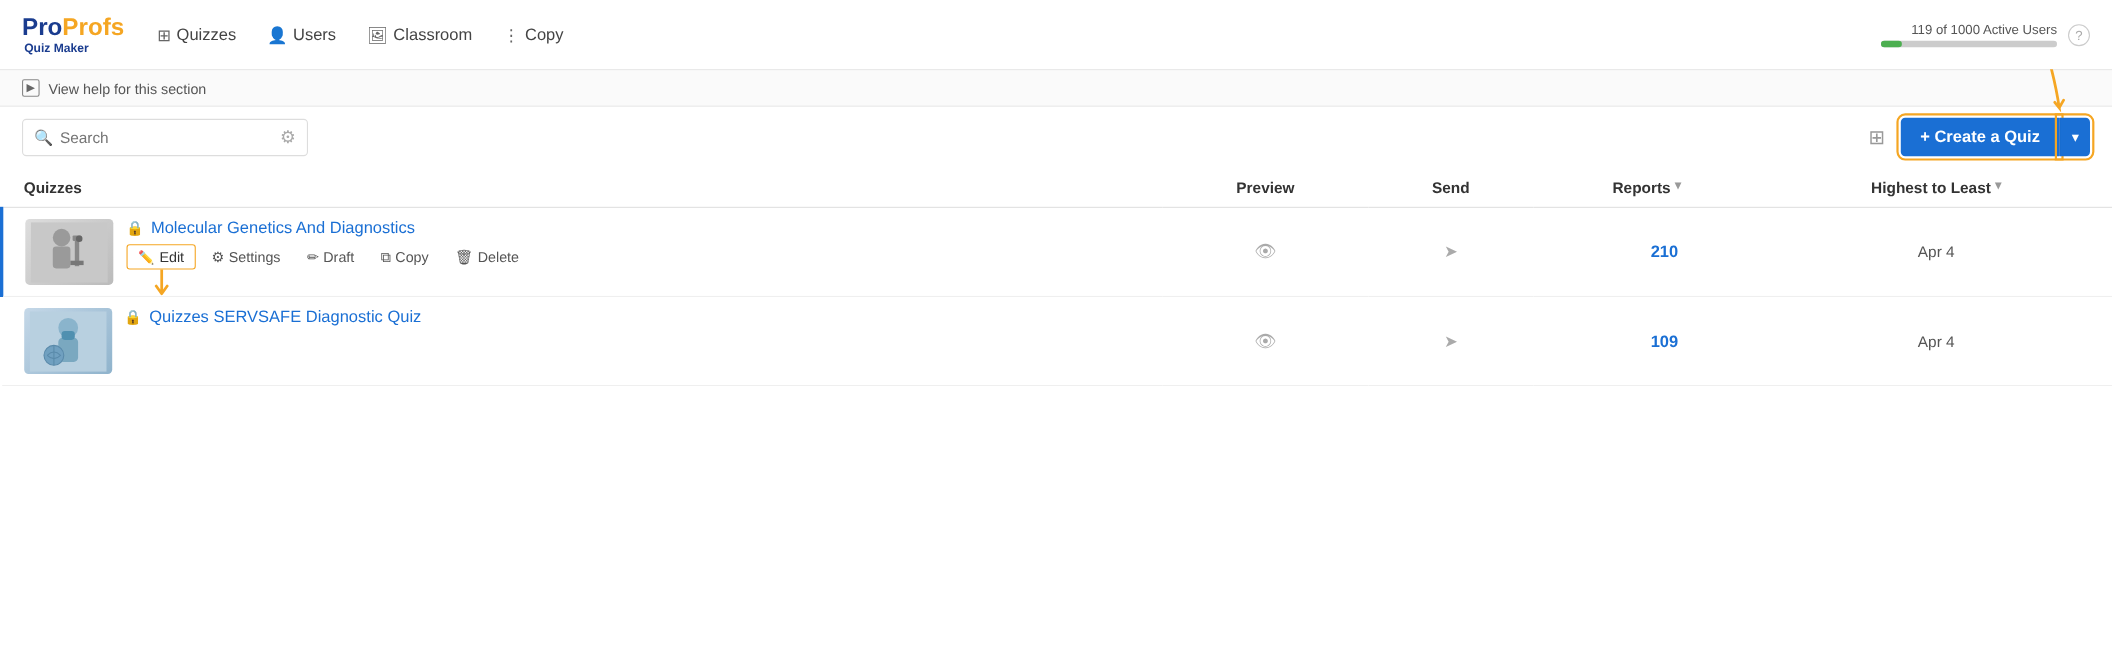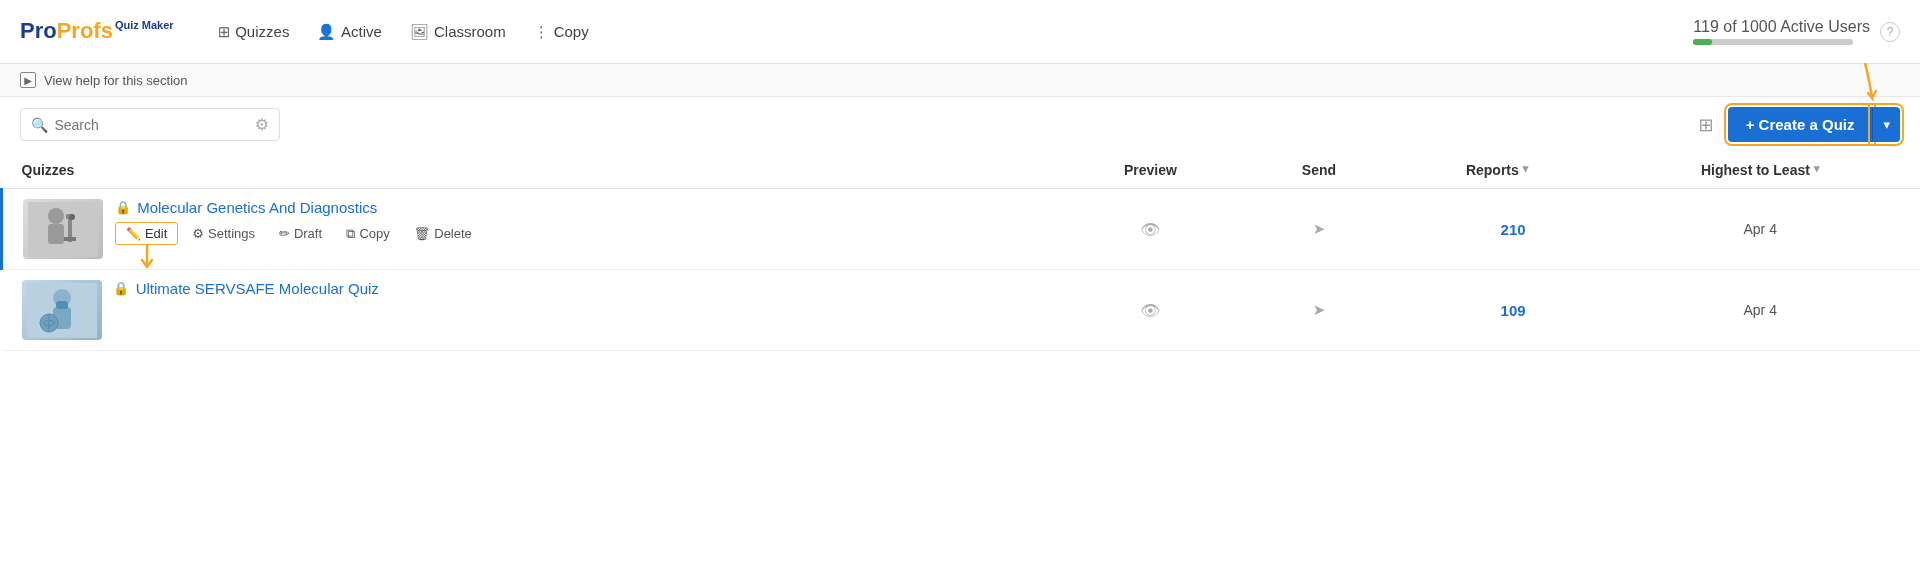--- a/index.html
+++ b/index.html
@@ -8,22 +8,22 @@
     
     .header {
       display: flex;
       align-items: center;
       padding: 10px 20px;
       border-bottom: 1px solid #e0e0e0;
       height: 64px;
     }
     .logo-area {
       display: flex;
-      flex-direction: row;
-      margin-right: 32px;
+      flex-direction: column;
+      margin-right: 18px;
       line-height: 1.1;
     }
     .logo-pro { font-size: 22px; font-weight: 800; }
     .logo-sub { font-size: 11px; color: #1a3c8f; font-weight: 600; margin-left: 2px; }
 
     .nav {
       display: flex;
       align-items: center;
       gap: 4px;
       flex: 1;
@@ -43,21 +43,21 @@
     .header-right {
       display: flex;
       align-items: center;
       gap: 10px;
     }
     .active-users {
       text-align: right;
       font-size: 12px;
       color: #666;
     }
-    .active-users-label { font-size: 16px; color: #555; margin-bottom: 3px; }
+    .active-users-label { font-size: 12px; color: #555; margin-bottom: 3px; }
     .progress-bar-bg {
       width: 160px;
       height: 6px;
       background: #ccc;
       border-radius: 3px;
       margin-top: 3px;
     }
     .progress-bar-fill {
       height: 6px;
       background: #4caf50;
@@ -285,21 +285,21 @@
     <div class="logo-sub">Quiz Maker</div>
   </div>
 
   <nav class="nav">
     <div class="nav-item">
       <span class="nav-icon">⊞</span>
       <span>Quizzes</span>
     </div>
     <div class="nav-item">
       <span class="nav-icon">👤</span>
-      <span>Active</span>
+      <span>Users</span>
     </div>
     <div class="nav-item">
       <span class="nav-icon">🖼</span>
       <span>Classroom</span>
     </div>
     <div class="nav-item">
       <span class="nav-icon">⋮</span>
       <span>Copy</span>
     </div>
   </nav>
@@ -458,21 +458,21 @@
 
                 <circle cx="22" cy="40" r="9" fill="#70a0c0" stroke="#5a8aaa" stroke-width="1"></circle>
                 <path d="M16 40 Q22 34 28 40 Q22 46 16 40" fill="none" stroke="#5a8aaa" stroke-width="1"></path>
                 <line x1="22" y1="31" x2="22" y2="49" stroke="#5a8aaa" stroke-width="1"></line>
               </svg>
             </div>
           </div>
           <div class="quiz-info">
             <div class="quiz-title-row">
               <span class="lock-icon">🔒</span>
-              <a class="quiz-title">Ultimate SERVSAFE Molecular Quiz</a>
+              <a class="quiz-title">Quizzes SERVSAFE Diagnostic Quiz</a>
             </div>
           </div>
         </div>
       </td>
       <td class="center-cell">
         <span class="icon-btn">👁</span>
       </td>
       <td class="center-cell">
         <span class="icon-btn" style="font-size:15px;">➤</span>
       </td>

